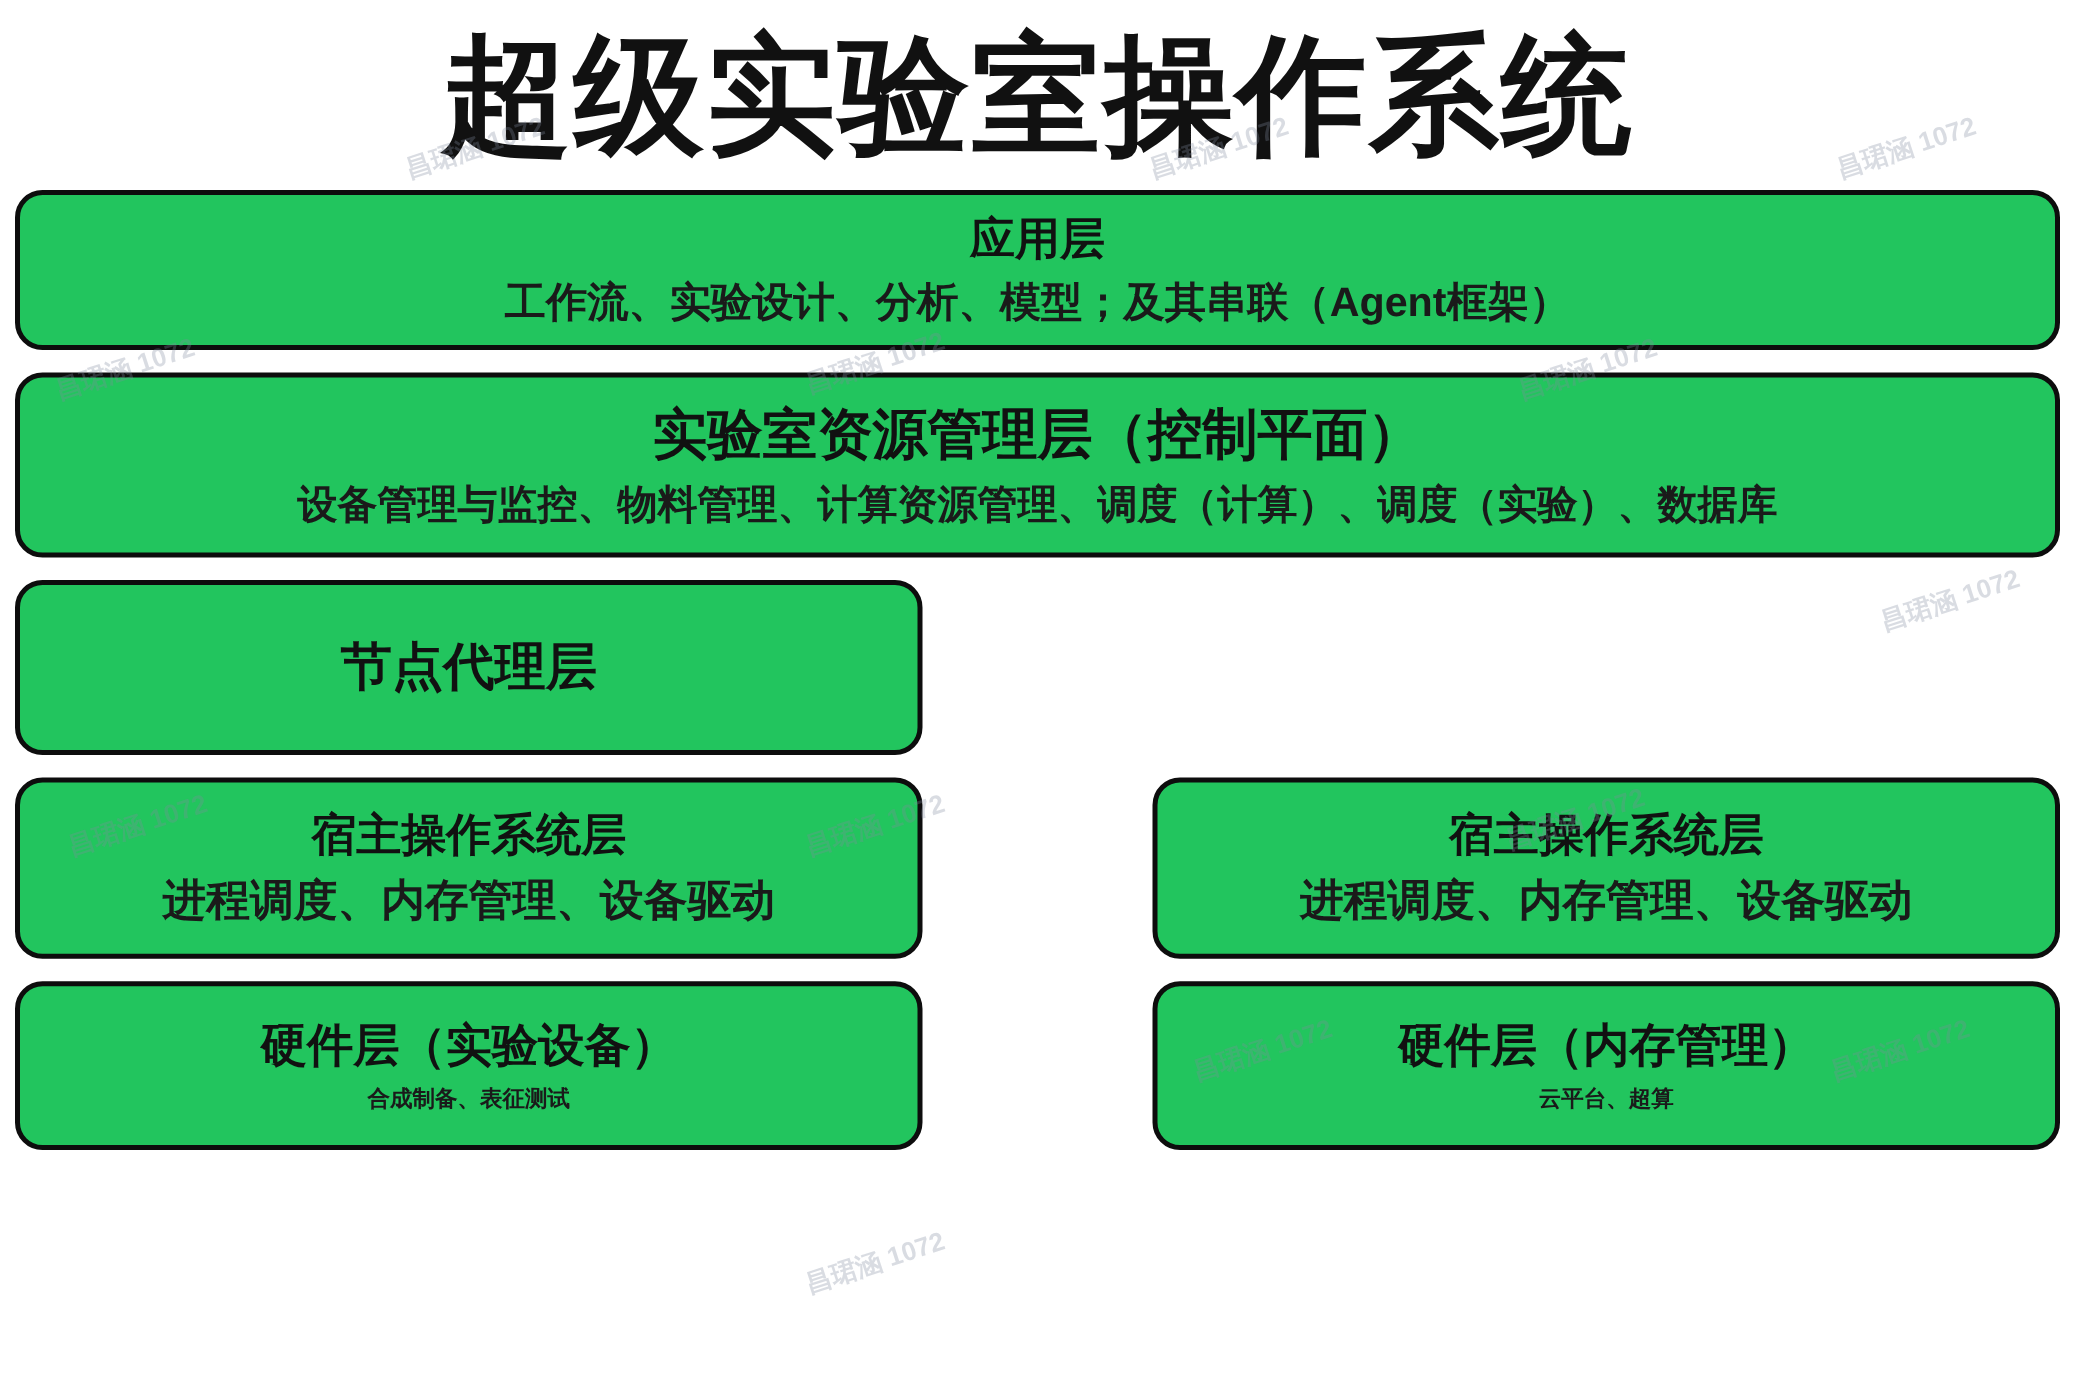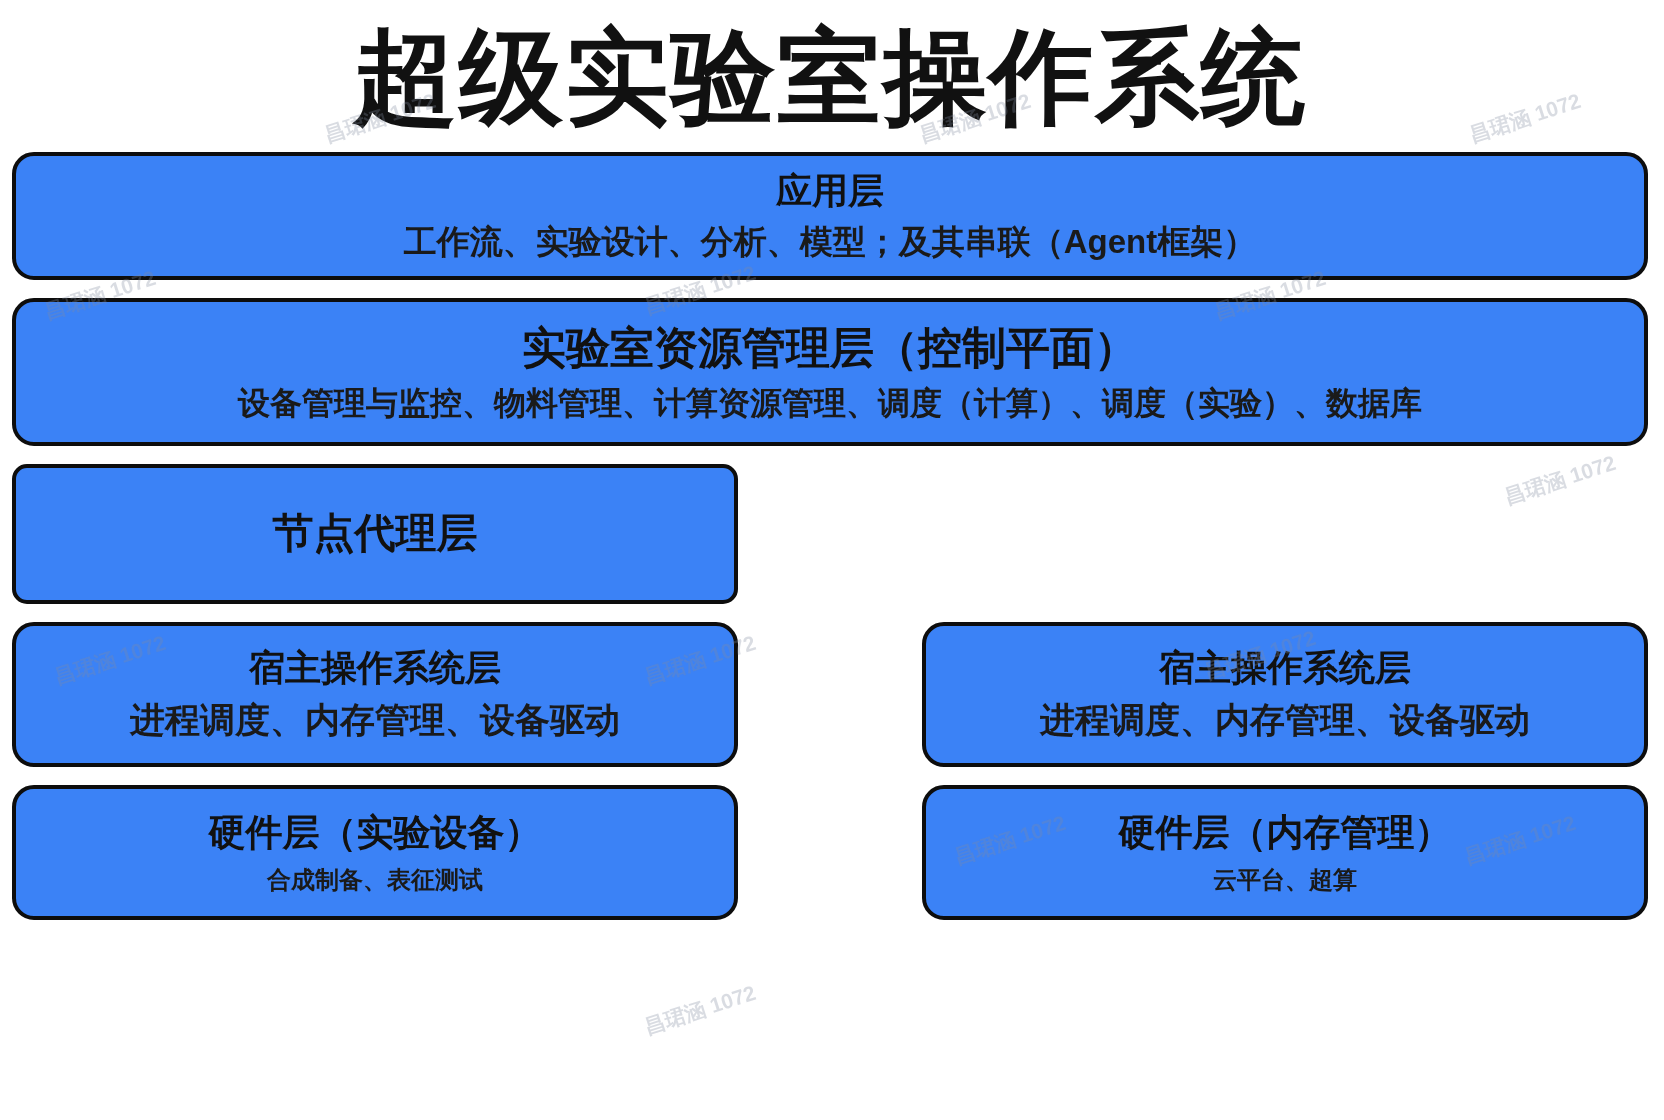--- a/index.html
+++ b/index.html
@@ -35,21 +35,21 @@
     margin: 0;
     padding-top: 2px;
     height: 150px;
     display: flex;
     align-items: center;
     justify-content: center;
   }
 
   
   .box {
-    background: #3b82f6;
+    background: #22c55e;
     border: 4px solid #0d0d0d;
     border-radius: 22px;
     box-sizing: border-box;
     display: flex;
     flex-direction: column;
     align-items: center;
     justify-content: center;
     text-align: center;
     padding: 10px 18px;
   }
@@ -87,30 +87,30 @@
     display: flex;
     justify-content: space-between;
     width: 100%;
     margin-bottom: 18px;
   }
   .col-left, .col-right {
     width: 726px;
   }
 
   .box-mid { height: 140px; }
-  .box-node { height: 140px; border-radius: 15px; }
+  .box-node { height: 140px; }
   .box-host { height: 145px; align-items: center; }
   .box-hw { height: 135px; }
 
   .box-mid .bt { font-size: 41px; letter-spacing: -1px; }
   .box-node .bt { font-size: 41px; }
   .box-host .bt { font-size: 36px; }
   .box-host .bs { font-size: 35px; font-family: Liberation Serif, serif; }
   .box-hw .bt { font-size: 37px; }
-  .box-hw .bs { font-size: 24px; }
+  .box-hw .bs { font-size: 18px; }
 
   
   .wm {
     position: absolute;
     font-size: 21px;
     font-weight: 700;
     color: rgba(130, 140, 160, 0.30);
     white-space: nowrap;
     pointer-events: none;
     user-select: none;

